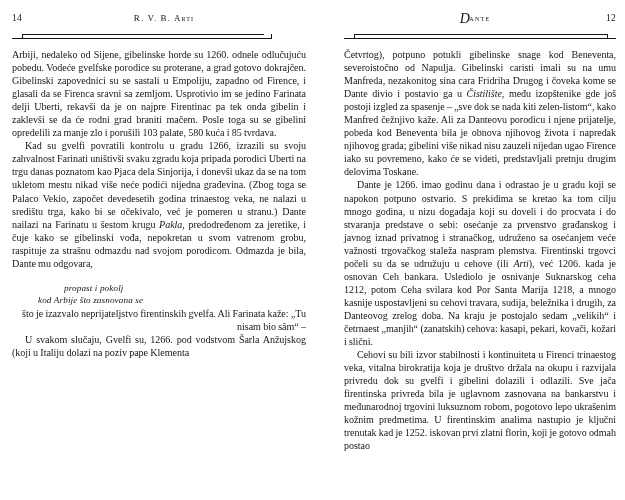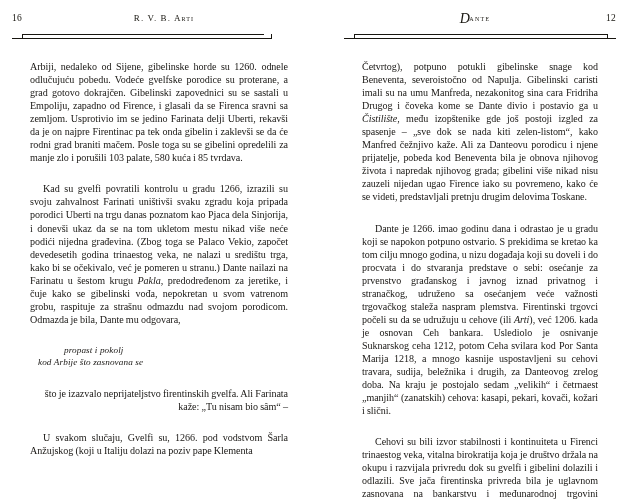--- a/index.html
+++ b/index.html
@@ -110,21 +110,21 @@
   .page-right .rule-a  { left: 10px; right: 8px;  height: 1.4px; }
   .page-right .rule-b  { left: 0px;  right: 0px;  top: 5px; height: 1.4px; }
   .page-right .tick-l  { left: 10px; top: 1px; height: 5px; }
   .page-right .tick-r  { right: 8px; top: 1px; height: 5px; }
 
   
   .col {
     margin-top: 6px;
   }
   p.body {
-    margin: 18px;
+    margin: 0;
     font-size: 10.1px;
     line-height: 13.05px;
     text-align: justify;
     text-justify: inter-word;
     letter-spacing: -0.05px;
     word-spacing: -0.2px;
     hyphens: manual;
   }
   p.body.indent { text-indent: 13px; }
   p.body.last { text-align: right; }
@@ -152,21 +152,21 @@
   .gap-before { margin-top: 10px; }
 </style>
 </head>
 <body>
 
 <div class="spread">
 
   <div class="page page-left">
 
     <div class="runhead runhead-left">
-      <span class="folio">16</span>
+      <span class="folio">14</span>
       <span class="title">R. V. B. Arti</span>
     </div>
 
     <div class="rule-wrap">
       <span class="rule-a"></span>
       <span class="rule-b"></span>
       <span class="rule-b2"></span>
       <span class="rule-tick tick-l"></span>
       <span class="rule-tick tick-r"></span>
     </div>

